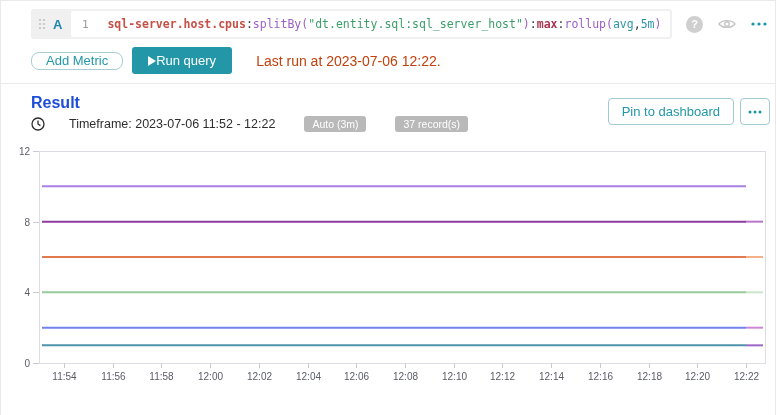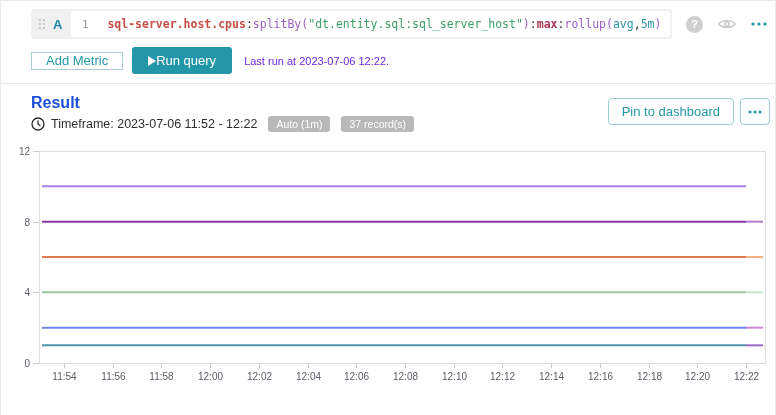--- a/index.html
+++ b/index.html
@@ -26,33 +26,33 @@
   .editor { flex: 1; align-self: stretch; margin: 2px 2px 2px 0; background: #fff; border-radius: 2px; display: flex; align-items: center; overflow: hidden; }
   .gutter { width: 28px; text-align: center; font-family: "DejaVu Sans Mono", monospace; font-size: 11px; color: #9a9a9a; }
   .code { font-family: "DejaVu Sans Mono", monospace; font-size: 11.5px; white-space: nowrap; padding-left: 8px; }
   .q-icons { display: flex; align-items: center; gap: 15px; margin-left: 14px; margin-right: 3px; }
   .help-badge { width: 17px; height: 17px; border-radius: 50%; background: #cfcfcf; color: #fff; font-size: 11px; font-weight: bold;
                 text-align: center; line-height: 17px; cursor: pointer; }
   .iconbtn { cursor: pointer; display: flex; align-items: center; }
 
   
   .actions-row { display: flex; align-items: center; margin: 8px 5px 0 30px; }
-  .btn-outline { height: 18px; padding: 0 14px; background: #fff; border: 1px solid #aacdd3; border-radius: 0;
+  .btn-outline { height: 18px; padding: 0 14px; background: #fff; border: 1px solid #aacdd3; border-radius: 8px;
                  color: var(--accent); font-size: 13px; font-family: inherit; cursor: pointer; }
   .btn-primary { height: 27px; margin-left: 9px; padding: 0 16px; background: #2397a7; border: none; border-radius: 3px;
                  color: #fff; font-size: 13px; font-family: inherit; cursor: pointer; display: flex; align-items: center; }
   .play { width: 0; height: 0; border-left: 8px solid #fff; border-top: 5px solid transparent; border-bottom: 5px solid transparent; }
-  .lastrun { margin-left: 12px; font-size: 11px; color: #6d28d9; }
+  .lastrun { margin-left: 24px; font-size: 14px; color: #c2410c; }
 
   .divider { margin-top: 9px; border-top: 1px solid #e9e9e9; }
 
   
   .result-head { display: flex; justify-content: space-between; align-items: flex-start; padding: 10px 5px 0 30px; }
   .result-title { font-size: 16px; font-weight: bold; color: #1d4ed8; }
-  .tf-row { display: flex; align-items: center; gap: 6px; margin-top: 4px; }
+  .tf-row { display: flex; align-items: center; gap: 24px; margin-top: 4px; }
   .tf-text { font-size: 12.5px; color: #2e2e2e; }
   .badge { background: #b9b9b9; color: #fff; font-size: 10.5px; padding: 2px 8px; border-radius: 3px; margin-left: 5px; }
   .result-actions { display: flex; align-items: center; gap: 6px; margin-top: 4px; }
   .btn-pin { height: 27px; padding: 4px 13px; background: #fff; border: 1px solid #9fcbd4; border-radius: 4px;
              color: var(--accent); font-size: 13px; font-family: inherit; cursor: pointer; }
   .btn-more { height: 27px; width: 30px; background: #fff; border: 1px solid #9fcbd4; border-radius: 4px;
               cursor: pointer; display: flex; align-items: center; justify-content: center; }
 
   .chart-wrap { margin-top: 8px; }
   svg text { font-family: "Liberation Sans", sans-serif; }
@@ -112,21 +112,21 @@
 
   <div class="result-head">
     <div>
       <div class="result-title">Result</div>
       <div class="tf-row">
         <svg width="14" height="14" viewBox="0 0 14 14">
           <circle cx="7" cy="7" r="6" fill="none" stroke="#2b2b2b" stroke-width="1.3"></circle>
           <path d="M7 3.6 V7 L9.4 8.6" fill="none" stroke="#2b2b2b" stroke-width="1.3"></path>
         </svg>
         <span class="tf-text">Timeframe: 2023-07-06 11:52 - 12:22</span>
-        <span class="badge">Auto (1m)</span>
+        <span class="badge">Auto (3m)</span>
         <span class="badge">37 record(s)</span>
       </div>
     </div>
     <div class="result-actions">
       <button class="btn-pin">Pin to dashboard</button>
       <button class="btn-more">
         <svg width="14" height="4" viewBox="0 0 14 4">
           <circle cx="2" cy="2" r="1.5" fill="#1796a8"></circle>
             <circle cx="7" cy="2" r="1.5" fill="#1796a8"></circle>
             <circle cx="12" cy="2" r="1.5" fill="#1796a8"></circle>

